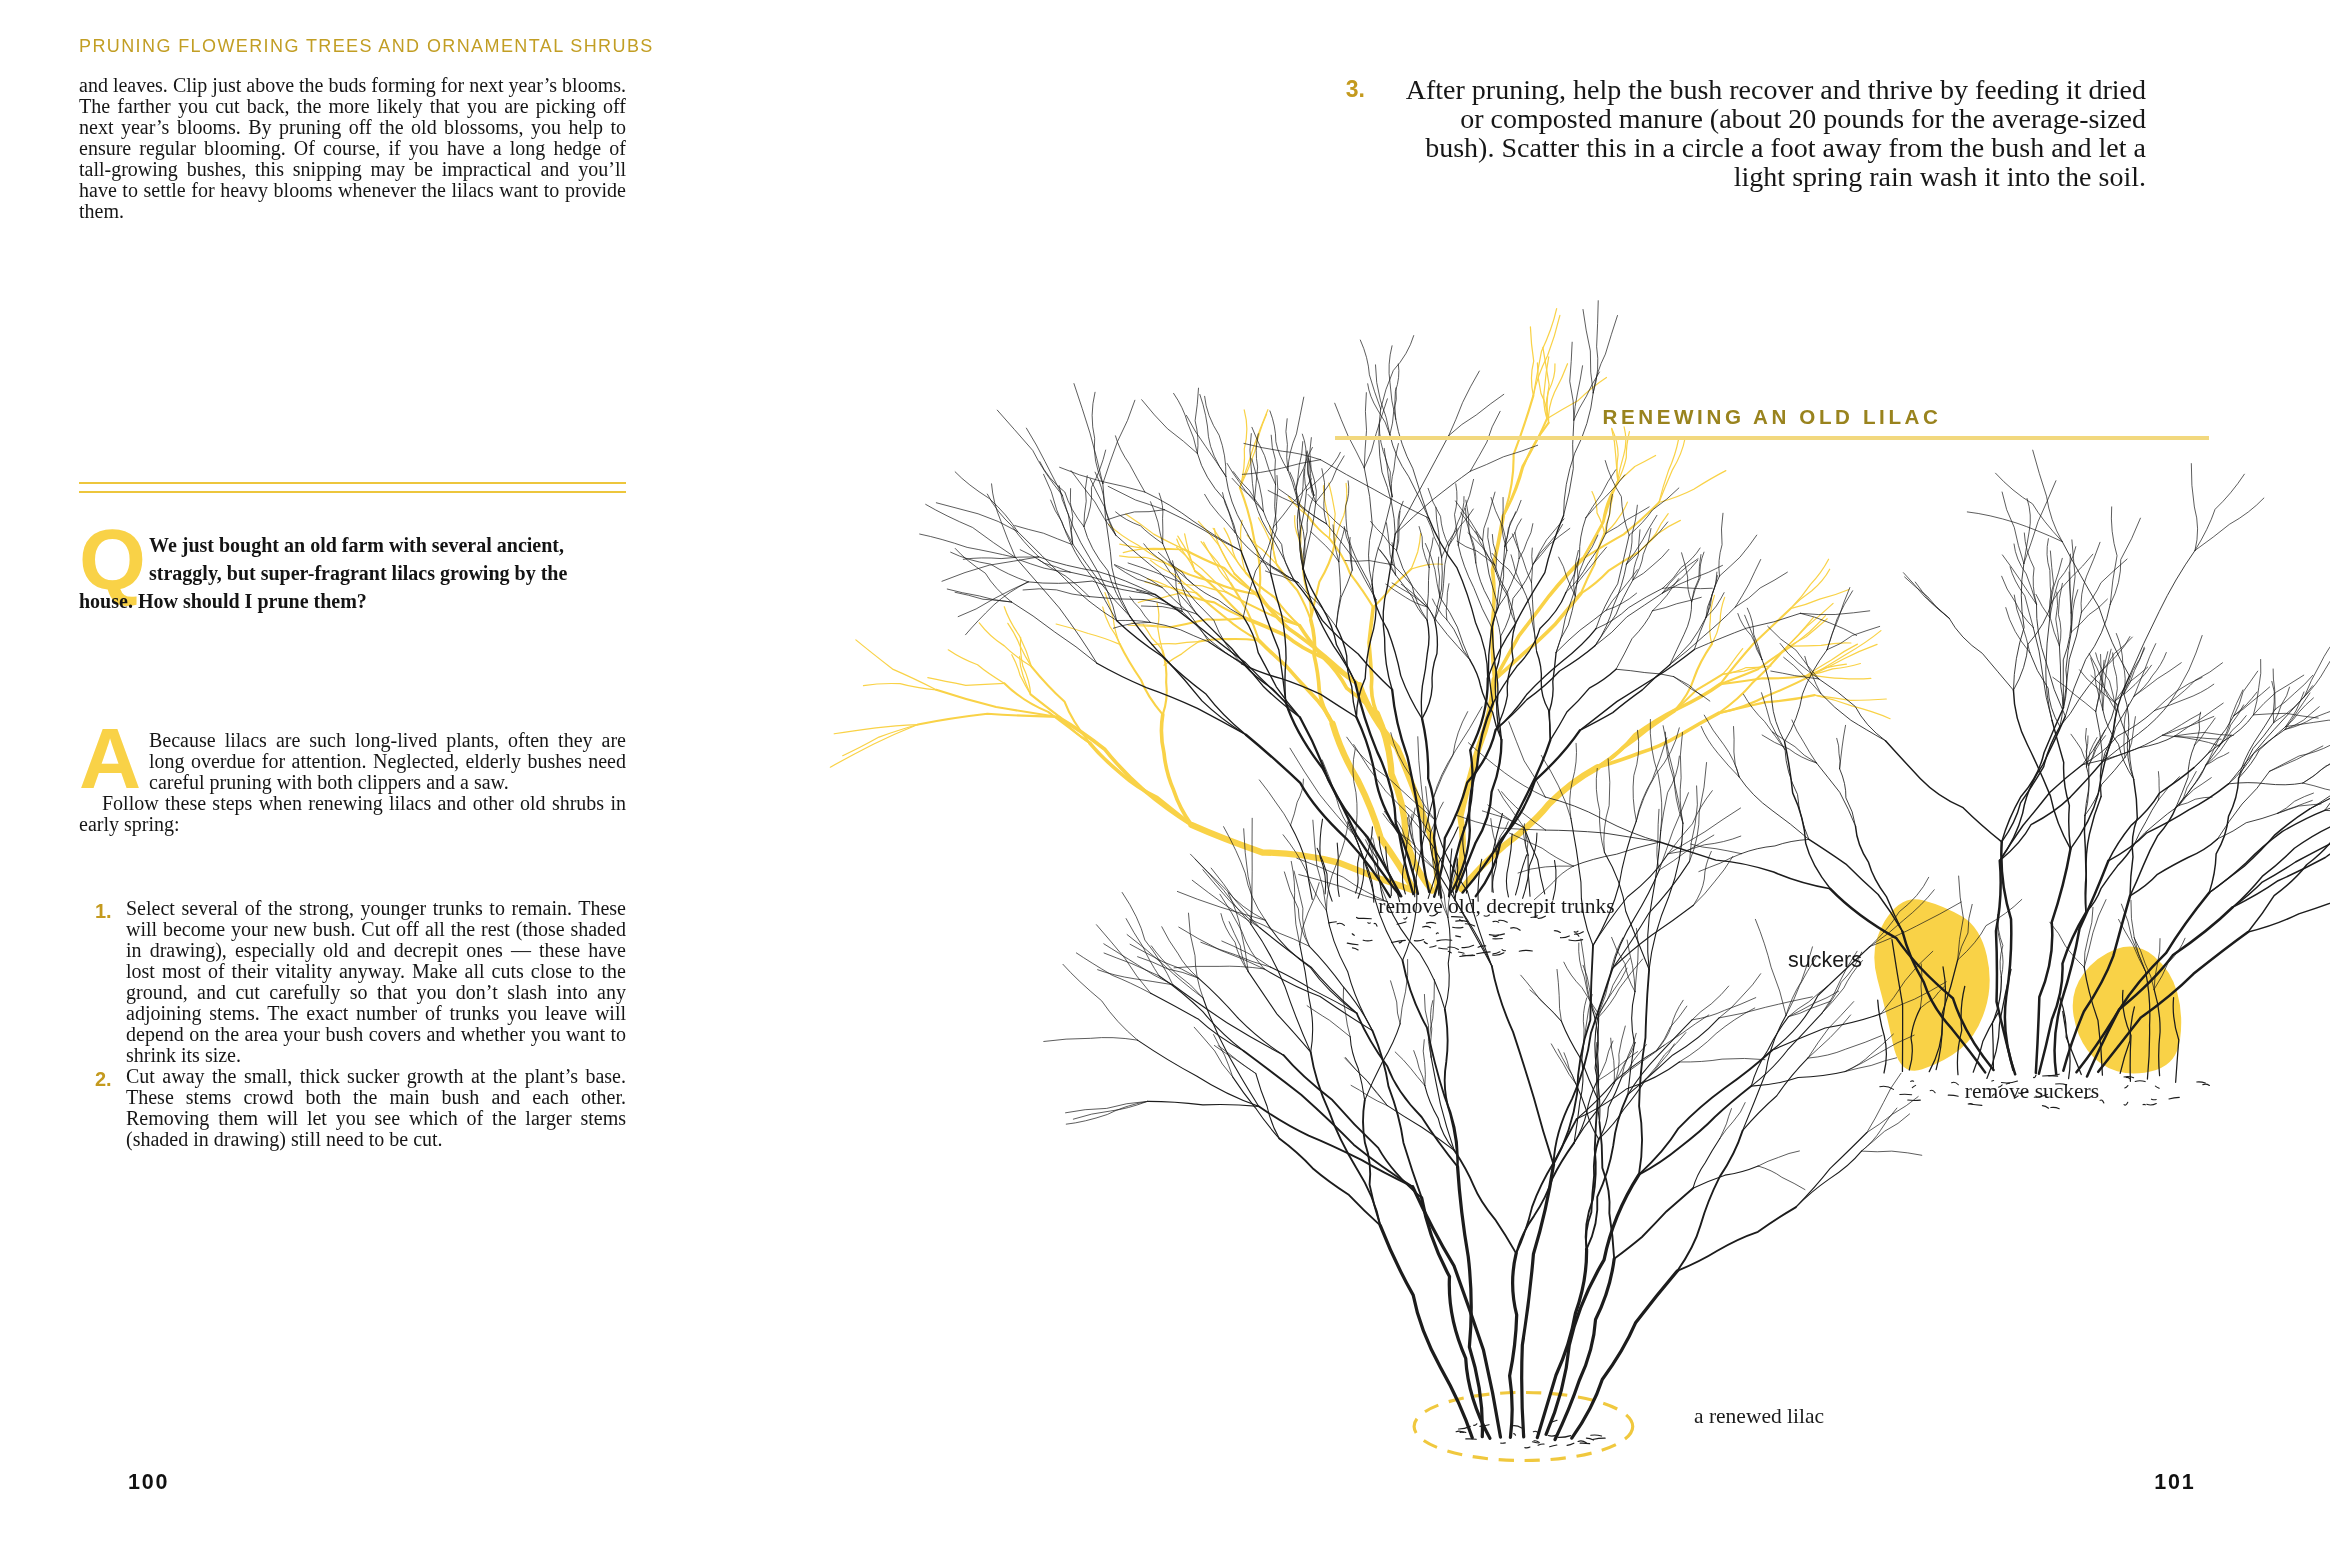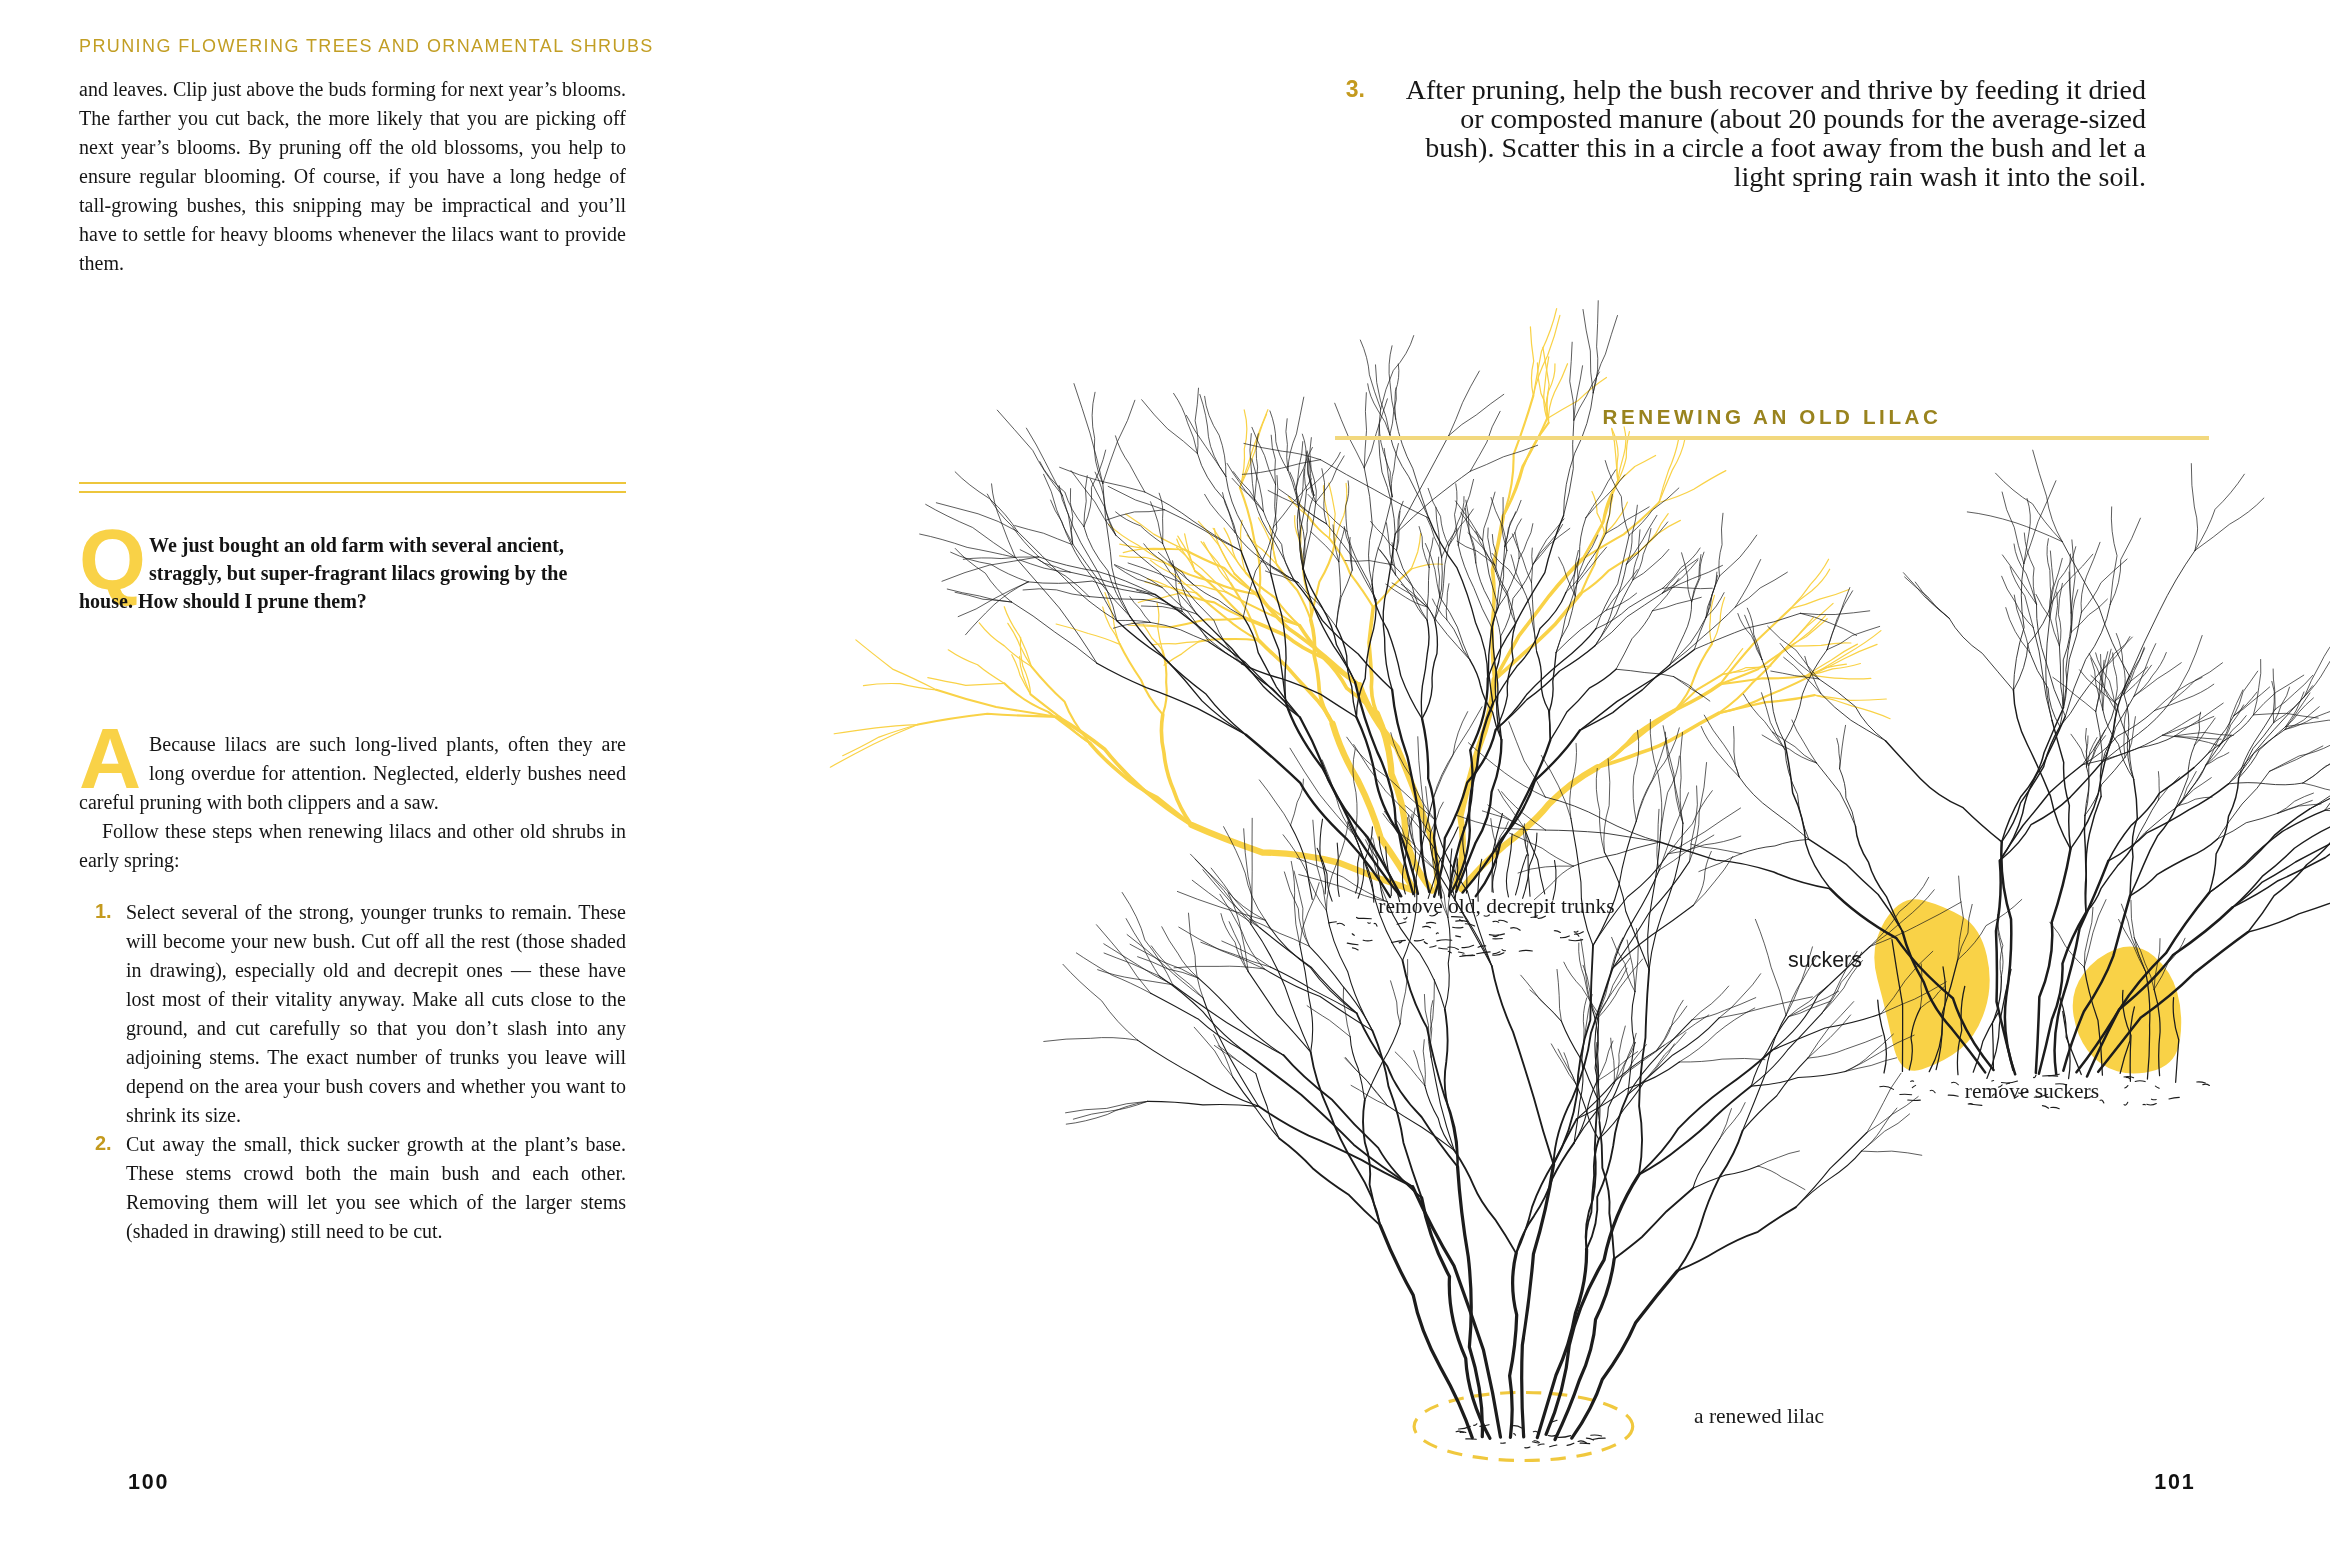--- a/index.html
+++ b/index.html
@@ -9,21 +9,21 @@
   .col{position:absolute;top:0;height:1560px;z-index:1;}
   .left-col{left:79px;width:547px;}
   .right-col{left:1335px;width:874px;}
   .block{position:absolute;left:0;width:100%;}
 
   .running-head{font-family:"Liberation Sans",sans-serif;font-size:18px;letter-spacing:1.4px;
                 color:var(--accent_gold);white-space:nowrap;}
   .right-head{font-family:"Liberation Serif",serif;font-style:italic;font-size:25px;
               letter-spacing:0.4px;color:var(--accent_gold);text-align:right;}
 
-  .body{font-size:20px;line-height:29px;text-align:justify;margin:0;}
+  .body{font-size:20px;line-height:21px;text-align:justify;margin:0;}
   .indent{text-indent:23px;}
 
   .double-rule{height:7.2px;border-top:2.7px solid var(--rule_gold);border-bottom:2.7px solid var(--rule_gold);}
 
   .dropcap{float:left;width:70px;height:54px;font-family:"Liberation Sans",sans-serif;
            font-weight:700;font-size:86px;line-height:56px;color:var(--highlight_yellow);}
   .question-text{font-family:Liberation Serif, serif;font-weight:700;font-size:20px;
                  line-height:28px;color:#141414;margin:0;text-align:left;}
 
   .step{position:relative;padding-left:47px;box-sizing:border-box;}

